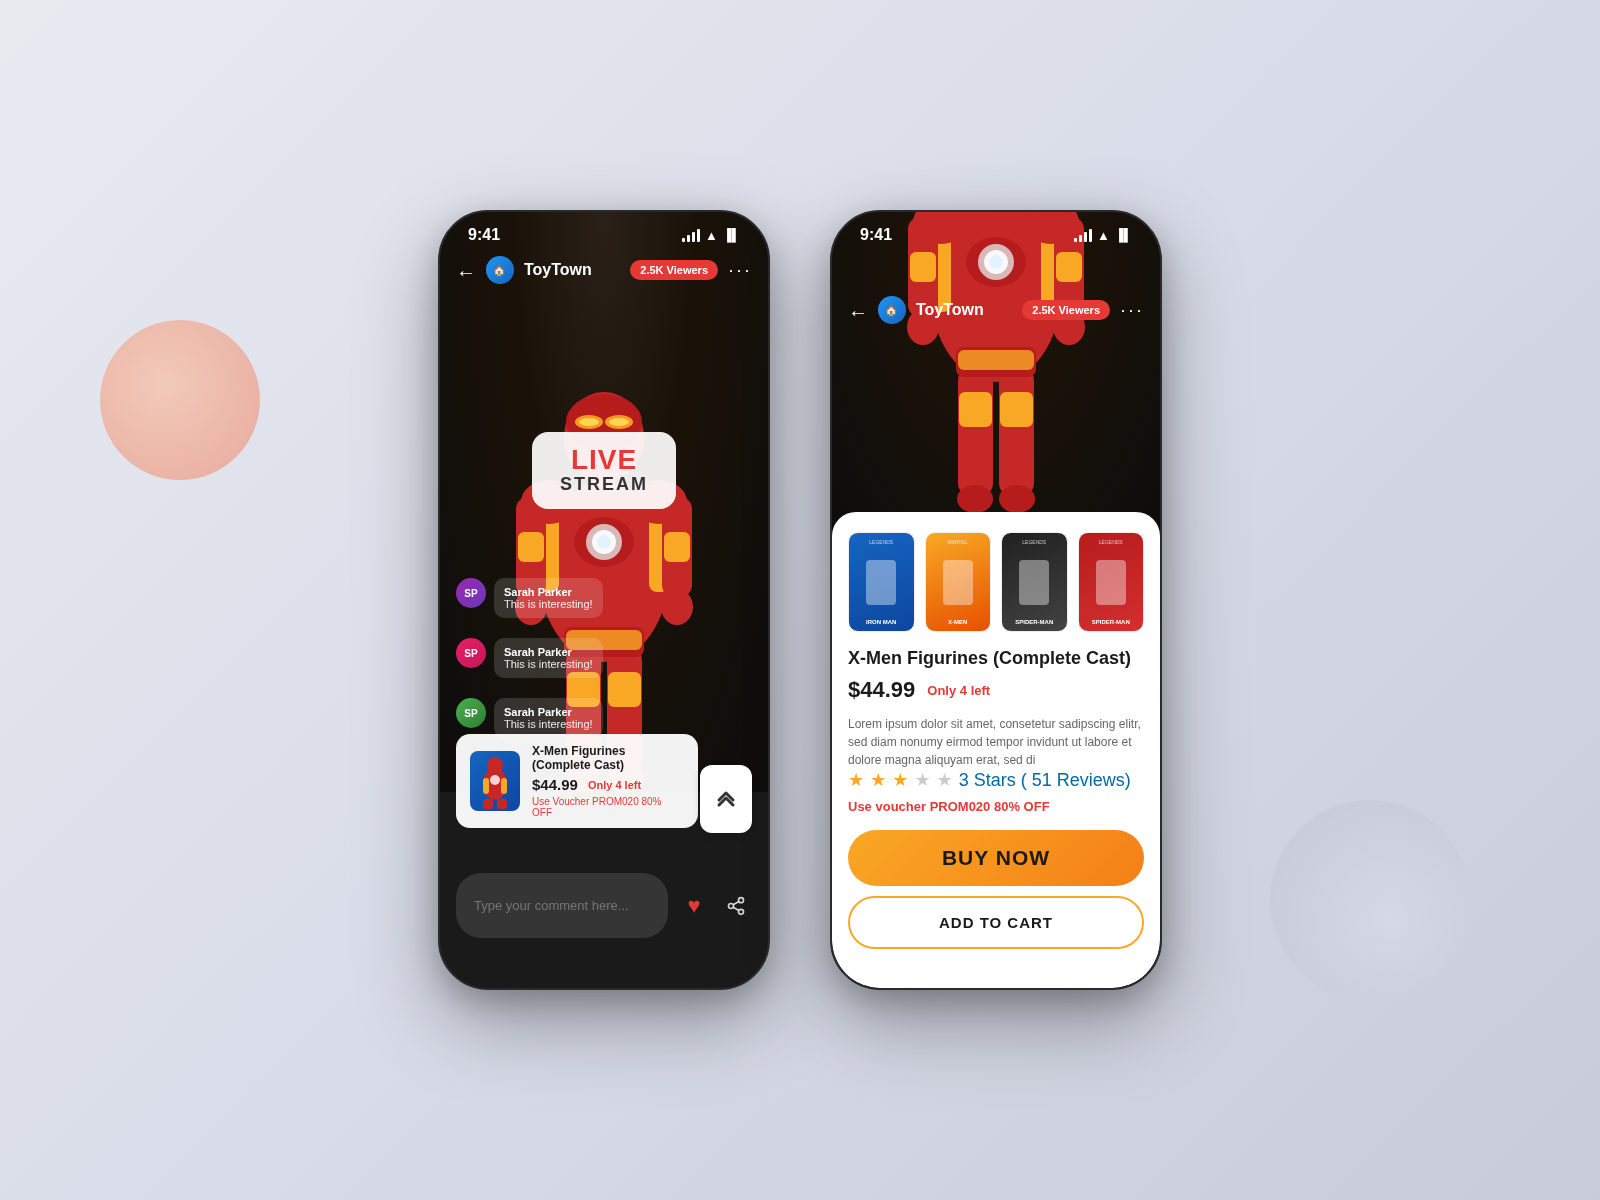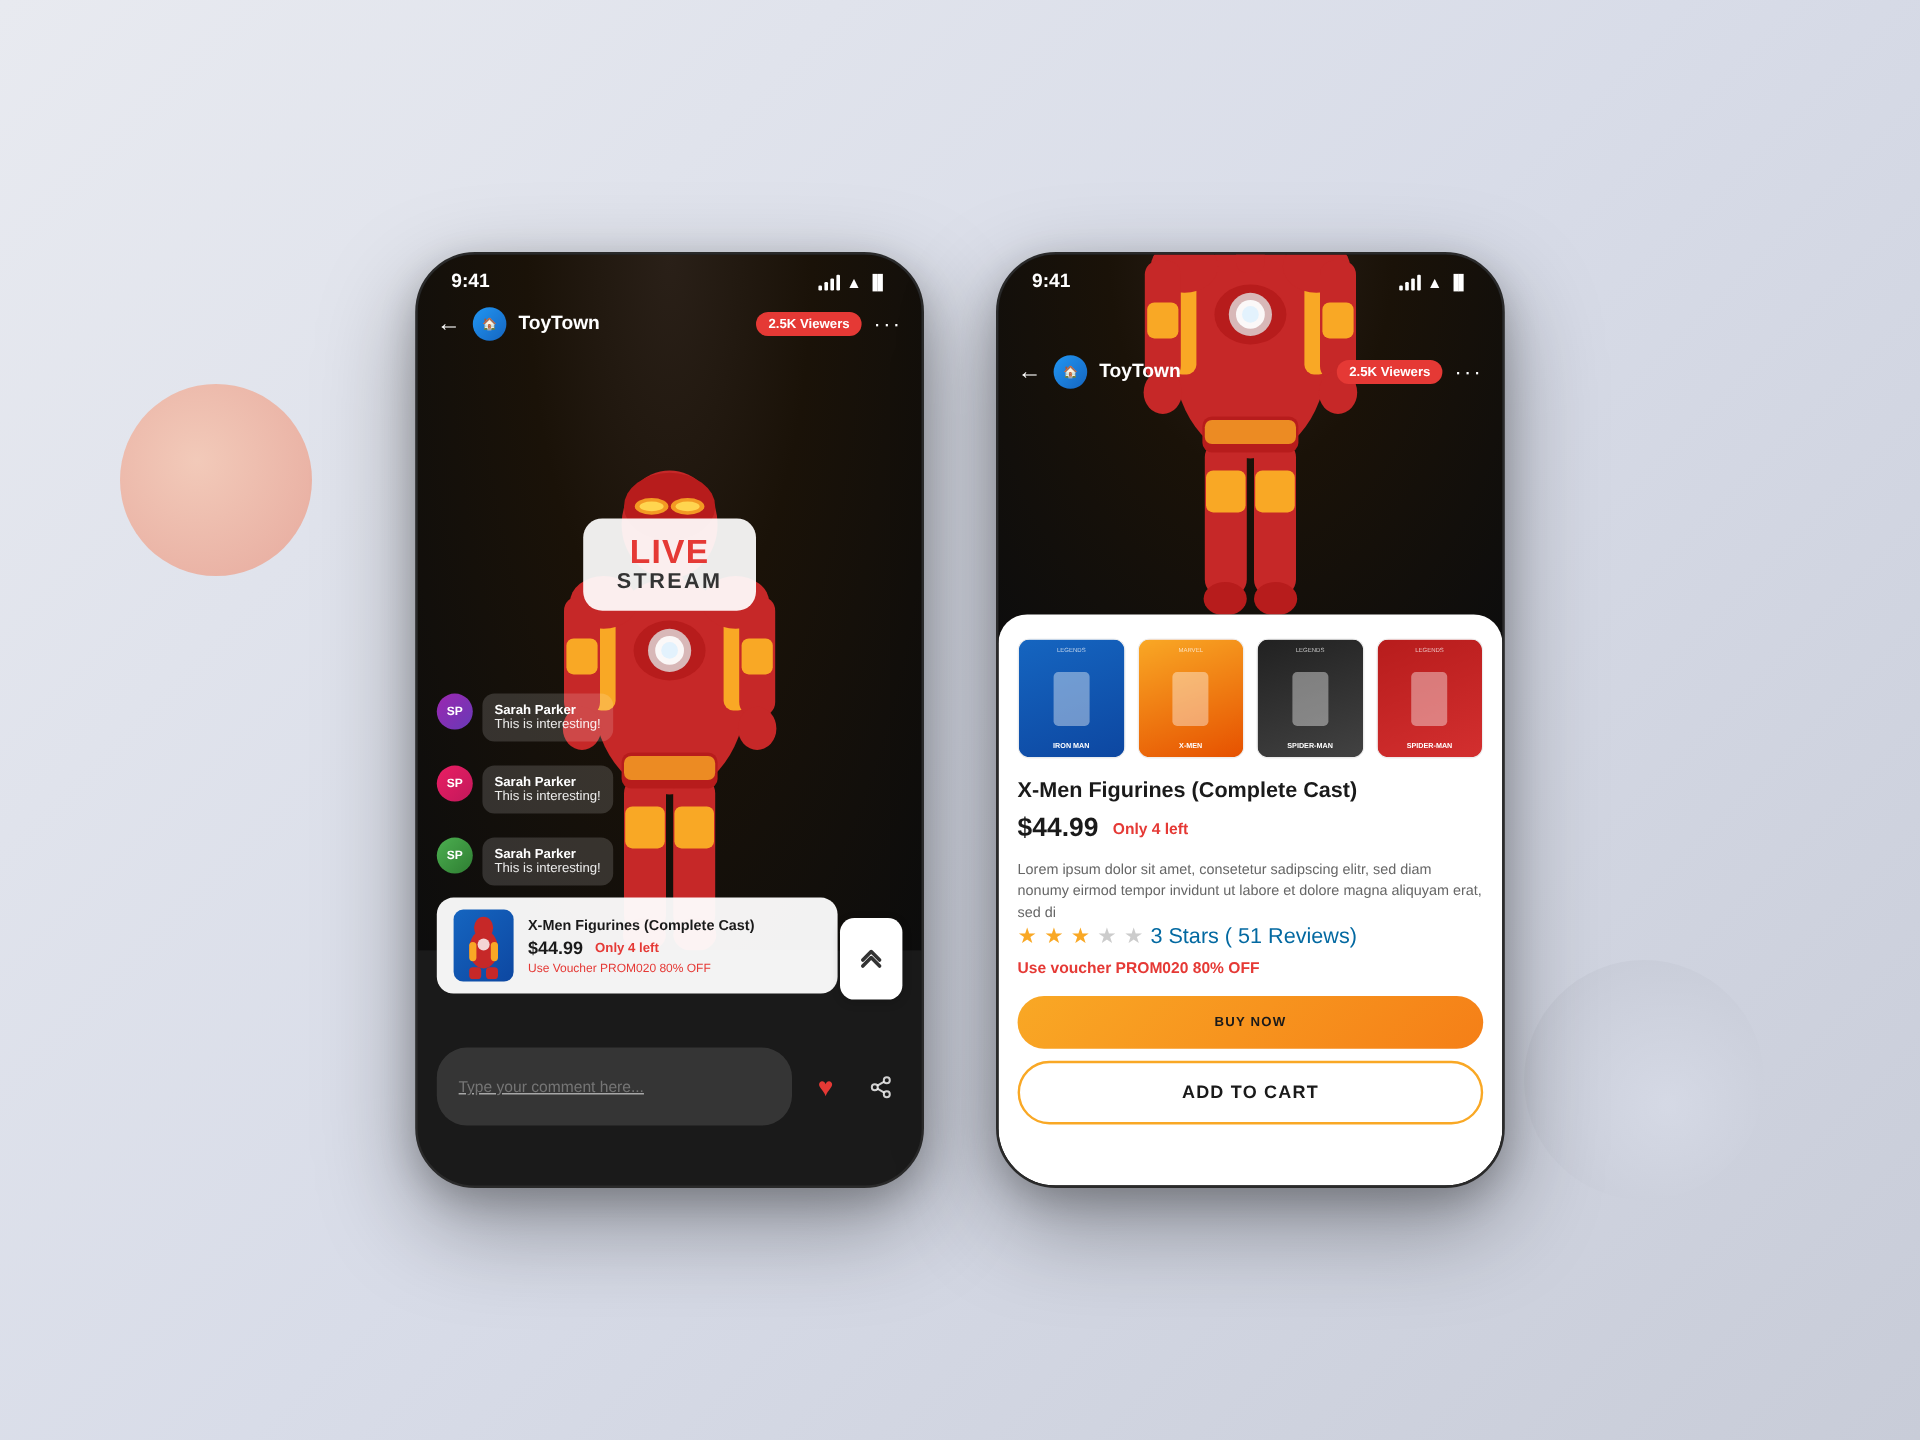--- a/index.html
+++ b/index.html
@@ -39,21 +39,21 @@
     }
 
     .phones-container {
       display: flex;
       gap: 60px;
       align-items: flex-start;
     }
 
     
     .phone {
-      width: 424px;
+      width: 332px;
       height: 780px;
       background: #1a1a1a;
       border-radius: 50px;
       overflow: hidden;
       position: relative;
       box-shadow: 0 30px 80px rgba(0,0,0,0.35), 0 10px 30px rgba(0,0,0,0.2);
       border: 2px solid #2a2a2a;
     }
 
     .phone-inner {
@@ -350,21 +350,20 @@
 
     .comment-input {
       flex: 1;
       background: rgba(255,255,255,0.12);
       border: none;
       border-radius: 25px;
       padding: 25px 18px;
       color: rgba(255,255,255,0.7);
       font-size: 13px;
       outline: none;
-      text-decoration: underline;
     }
 
     .heart-btn {
       width: 36px;
       height: 36px;
       display: flex;
       align-items: center;
       justify-content: center;
       font-size: 22px;
       color: #e53935;
@@ -496,21 +495,21 @@
       font-weight: 600;
       margin-bottom: 16px;
     }
 
     .buy-now-btn {
       width: 100%;
       padding: 16px;
       background: linear-gradient(135deg, #f9a825, #f57f17);
       border: none;
       border-radius: 30px;
-      font-size: 11px;
+      font-size: 21px;
       font-weight: 800;
       color: #1a1a1a;
       letter-spacing: 1px;
       margin-bottom: 10px;
       cursor: pointer;
       text-transform: uppercase;
     }
 
     .add-to-cart-btn {
       width: 100%;

